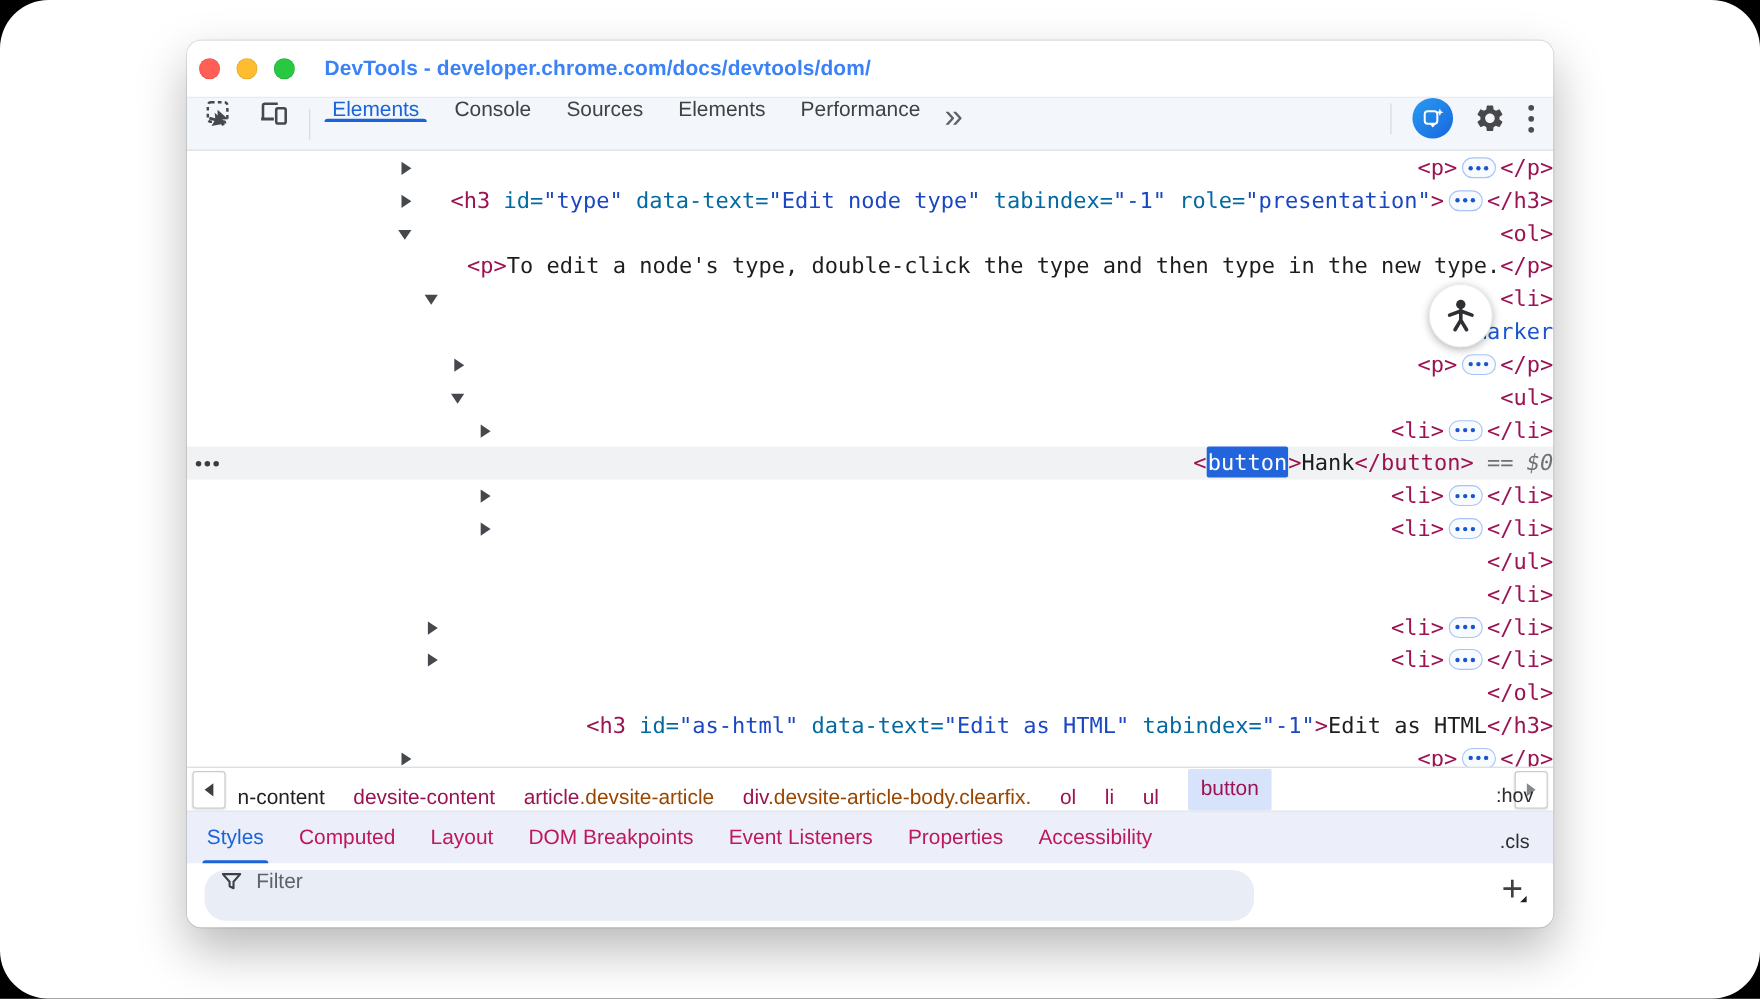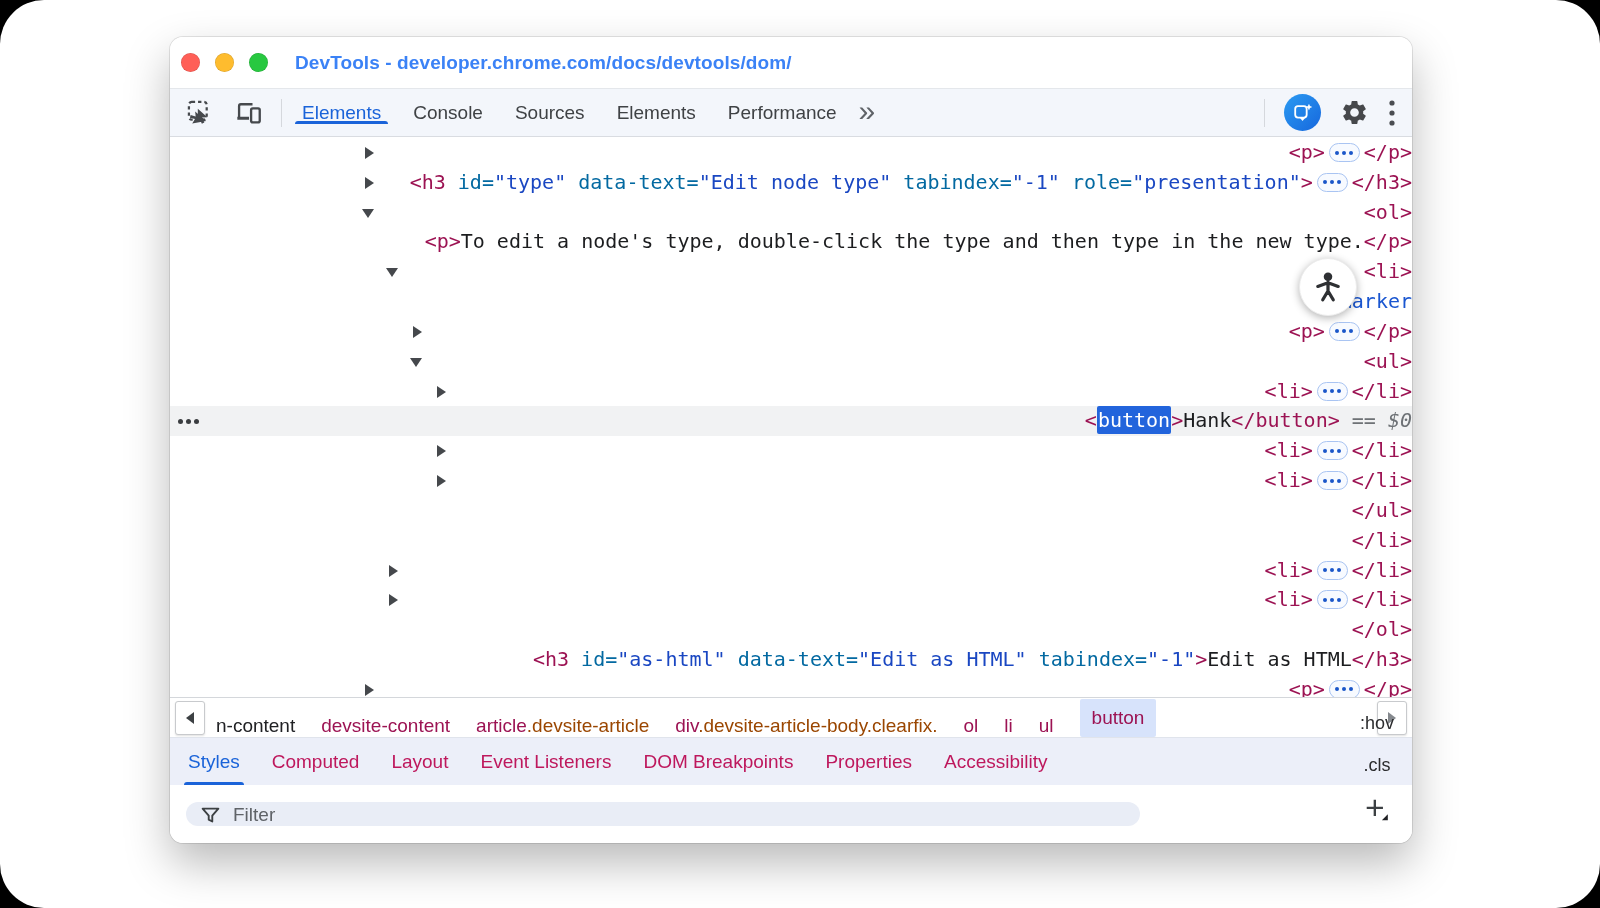--- a/index.html
+++ b/index.html
@@ -14,21 +14,21 @@
   }
 
   
   .titlebar { position:absolute; top:0; left:0; right:0; height:52px; background:#fff; border-bottom:1px solid #e4e7eb; display:flex; align-items:center; }
   .lights { display:flex; gap:15px; padding-left:11px; }
   .light { width:19px; height:19px; border-radius:50%; box-shadow:inset 0 0 0 0.5px rgba(0,0,0,0.15); }
   .light.red{ background:#ff5f57; } .light.yellow{ background:#febc2e; } .light.green{ background:#28c840; }
   .win-title { position:absolute; left:125px; font-size:19px; font-weight:700; color:#3b82f6; letter-spacing:0.1px; }
 
   
-  .toolbar { position:absolute; top:52px; left:0; right:0; height:48px; background:#f3f6fb; border-bottom:1px solid #d9dce1; display:flex; align-items:center; }
+  .toolbar { position:absolute; top:52px; left:0; right:0; height:48px; background:#f3f6fb; border-bottom:1px solid #d9dce1; display:flex; align-items:flex-start; }
   .tool-icons { display:flex; align-items:center; gap:22px; padding:0 18px 0 16px; }
   .vdiv { width:1px; height:28px; background:#d5d8dd; align-self:center; }
   .tabs { display:flex; align-items:stretch; margin-left:4px; }
   .tab { position:relative; display:flex; align-items:center; padding:0 16px; font-size:19px; color:#3f4245; cursor:default; }
   .tab.active { color:#1a63d9; }
   .tab.active::after { content:""; position:absolute; left:9px; right:9px; bottom:0; height:3px; background:#1a63d9; border-radius:3px 3px 0 0; }
   .more-tabs { display:flex; align-items:center; font-size:30px; color:#5f6368; padding:0 10px 4px 6px; }
   .right-tools { margin-left:auto; display:flex; align-items:center; gap:19px; padding-right:16px; }
   .ai-circle { width:37px; height:37px; border-radius:50%; background:linear-gradient(135deg,#2b9bf2,#1667dd); display:flex; align-items:center; justify-content:center; }
 
@@ -65,21 +65,21 @@
   .tri-r { width:0; height:0; border-top:6px solid transparent; border-bottom:6px solid transparent; border-left:8px solid #85898e; }
 
   
   .stylebar { position:absolute; top:700px; left:0; right:0; height:48px; background:#eceff9; border-top:1px solid #e0e4ec; display:flex; align-items:stretch; padding-left:2px; }
   .stab { position:relative; display:flex; align-items:center; padding:0 16px; font-size:19px; color:#be185d; }
   .stab.active { color:#1a63d9; }
   .stab.active::after { content:""; position:absolute; left:12px; right:12px; bottom:0; height:3px; background:#1a63d9; border-radius:3px 3px 0 0; }
 
   
   .filterbar { position:absolute; top:748px; left:0; right:0; height:58px; background:#fff; display:flex; align-items:center; padding:0 16px; }
-  .filter-pill { width:954px; height:24px; border-radius:19px; background:#e9edf6; display:flex; align-items:flex-end; gap:12px; padding-left:14px; }
+  .filter-pill { width:954px; height:46px; border-radius:19px; background:#e9edf6; display:flex; align-items:flex-start; gap:12px; padding-left:14px; }
   .filter-ph { font-size:19px; color:#5f6368; }
   .filter-right { margin-left:auto; display:flex; align-items:center; gap:21px; padding-right:2px;flex-direction:column; }
   .pseudo-btn { font-size:18px; color:#2b2c2e; }
 
   svg { display:block; }
 </style>
 </head>
 <body>
 
 <div class="canvas">
@@ -190,22 +190,22 @@
         </div>
       <div class="crumb-btn right">
           <span class="tri-r"></span>
         </div>
     </div>
 
     <div class="stylebar">
         <div class="stab active">Styles</div>
         <div class="stab">Computed</div>
         <div class="stab">Layout</div>
+        <div class="stab">DOM Breakpoints</div>
         <div class="stab">Event Listeners</div>
-        <div class="stab">DOM Breakpoints</div>
         <div class="stab">Properties</div>
         <div class="stab">Accessibility</div>
       </div>
 
     <div class="filterbar">
       <div class="filter-pill">
         <span>
           <svg width="21" height="21" viewBox="0 0 20 20">
             <path d="M2.5 3.5 h15 l-5.8 6.6 v5.6 l-3.4 -1.7 v-3.9 z" fill="none" stroke="#3c4043" stroke-width="1.8" stroke-linejoin="round"></path>
           </svg>

